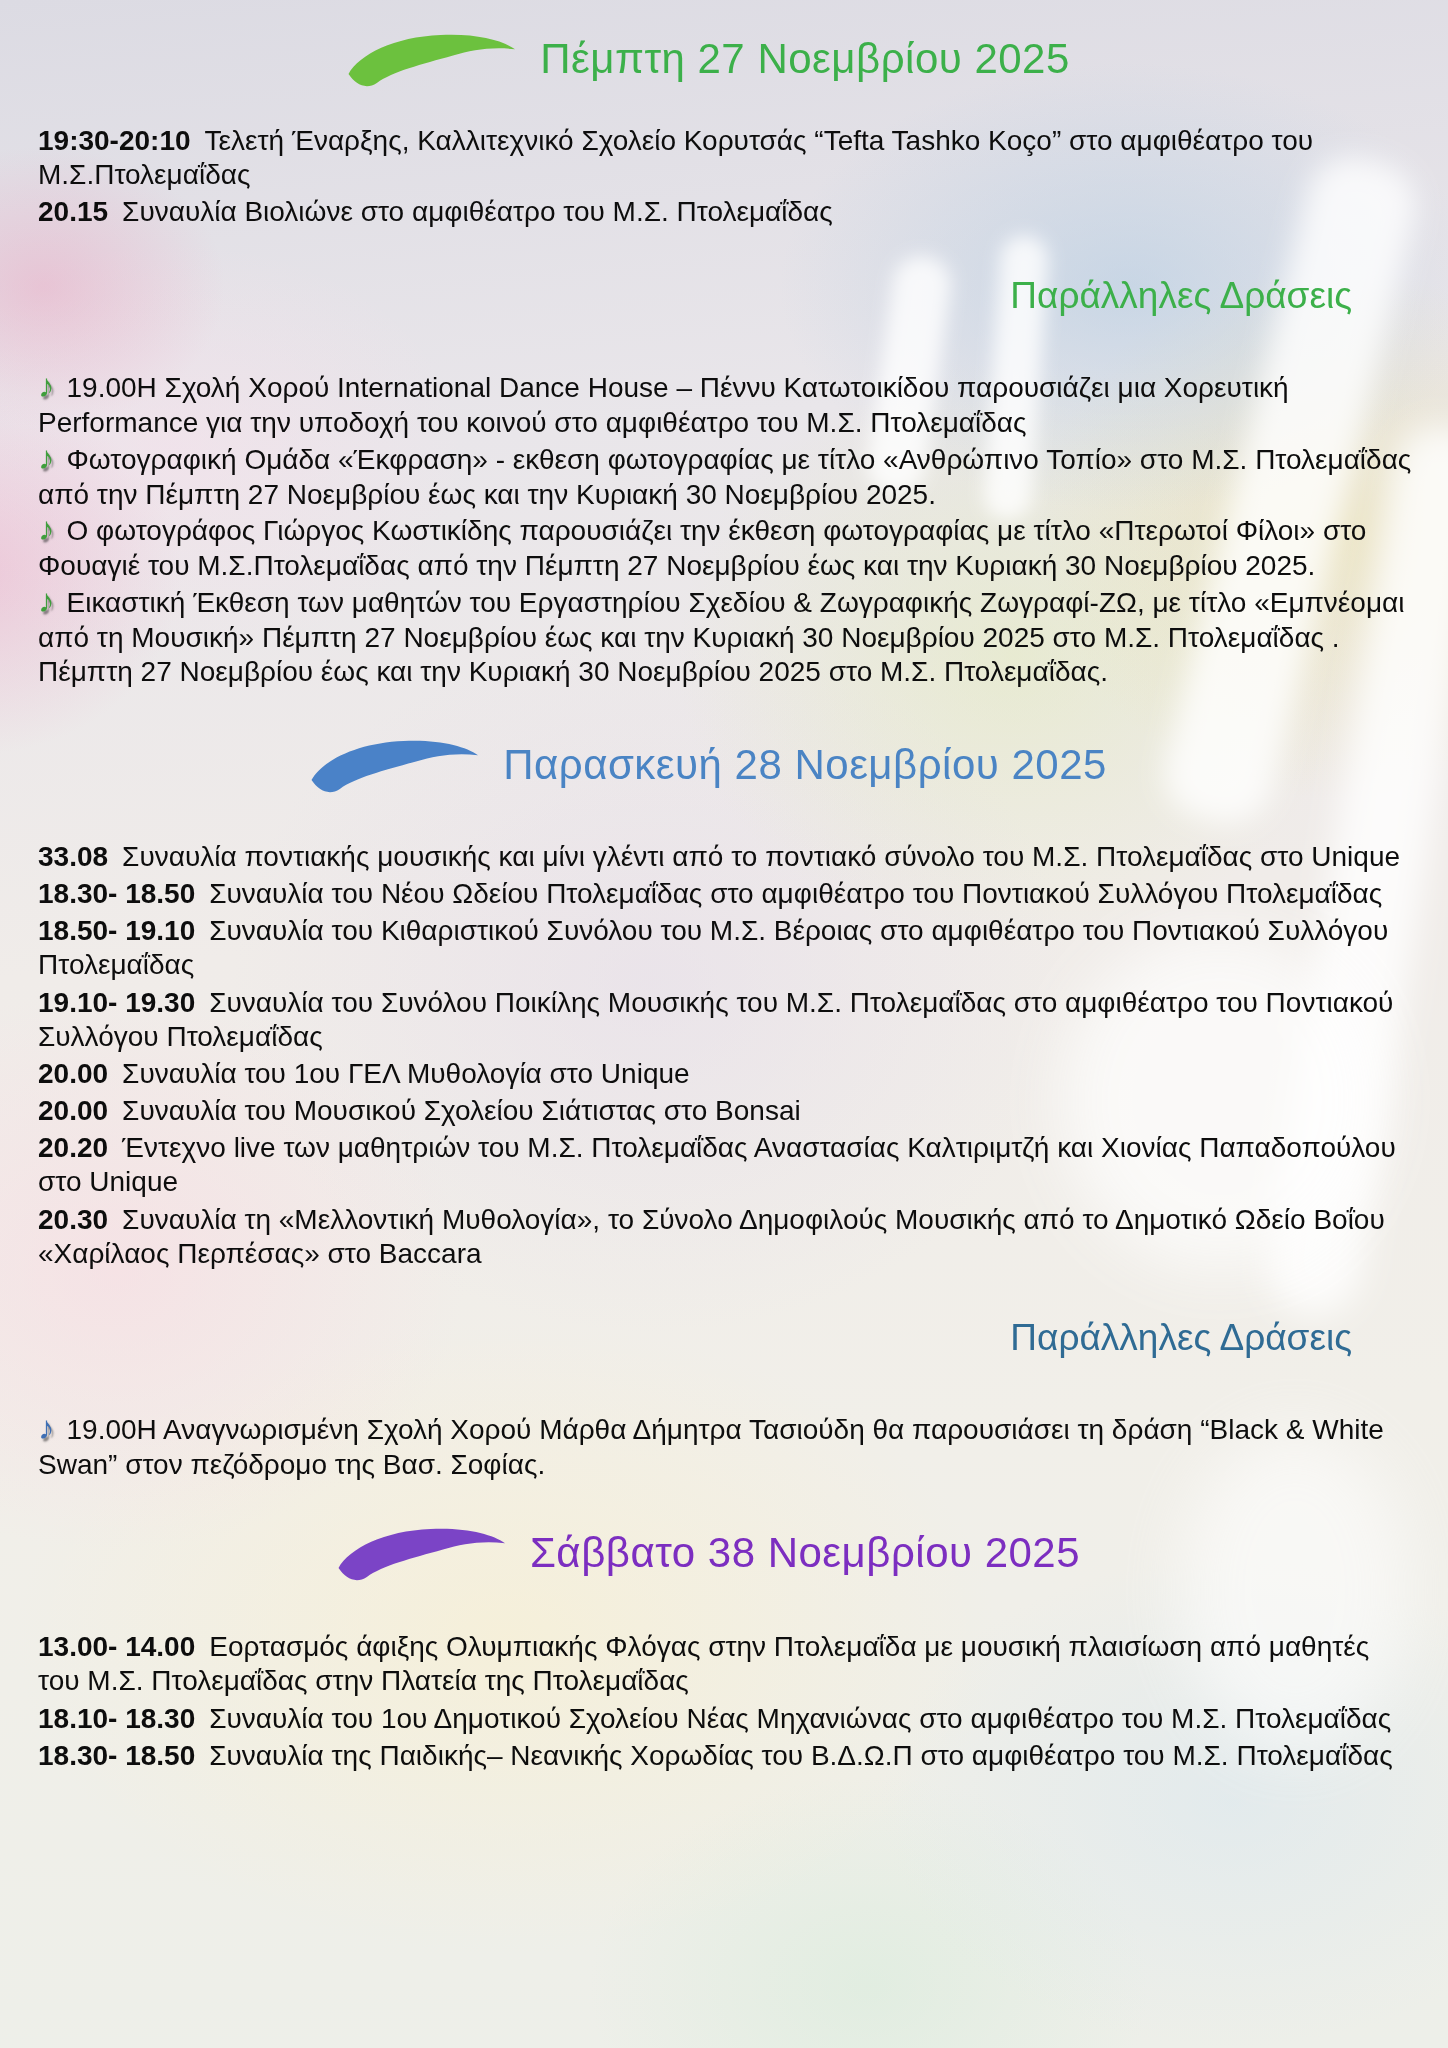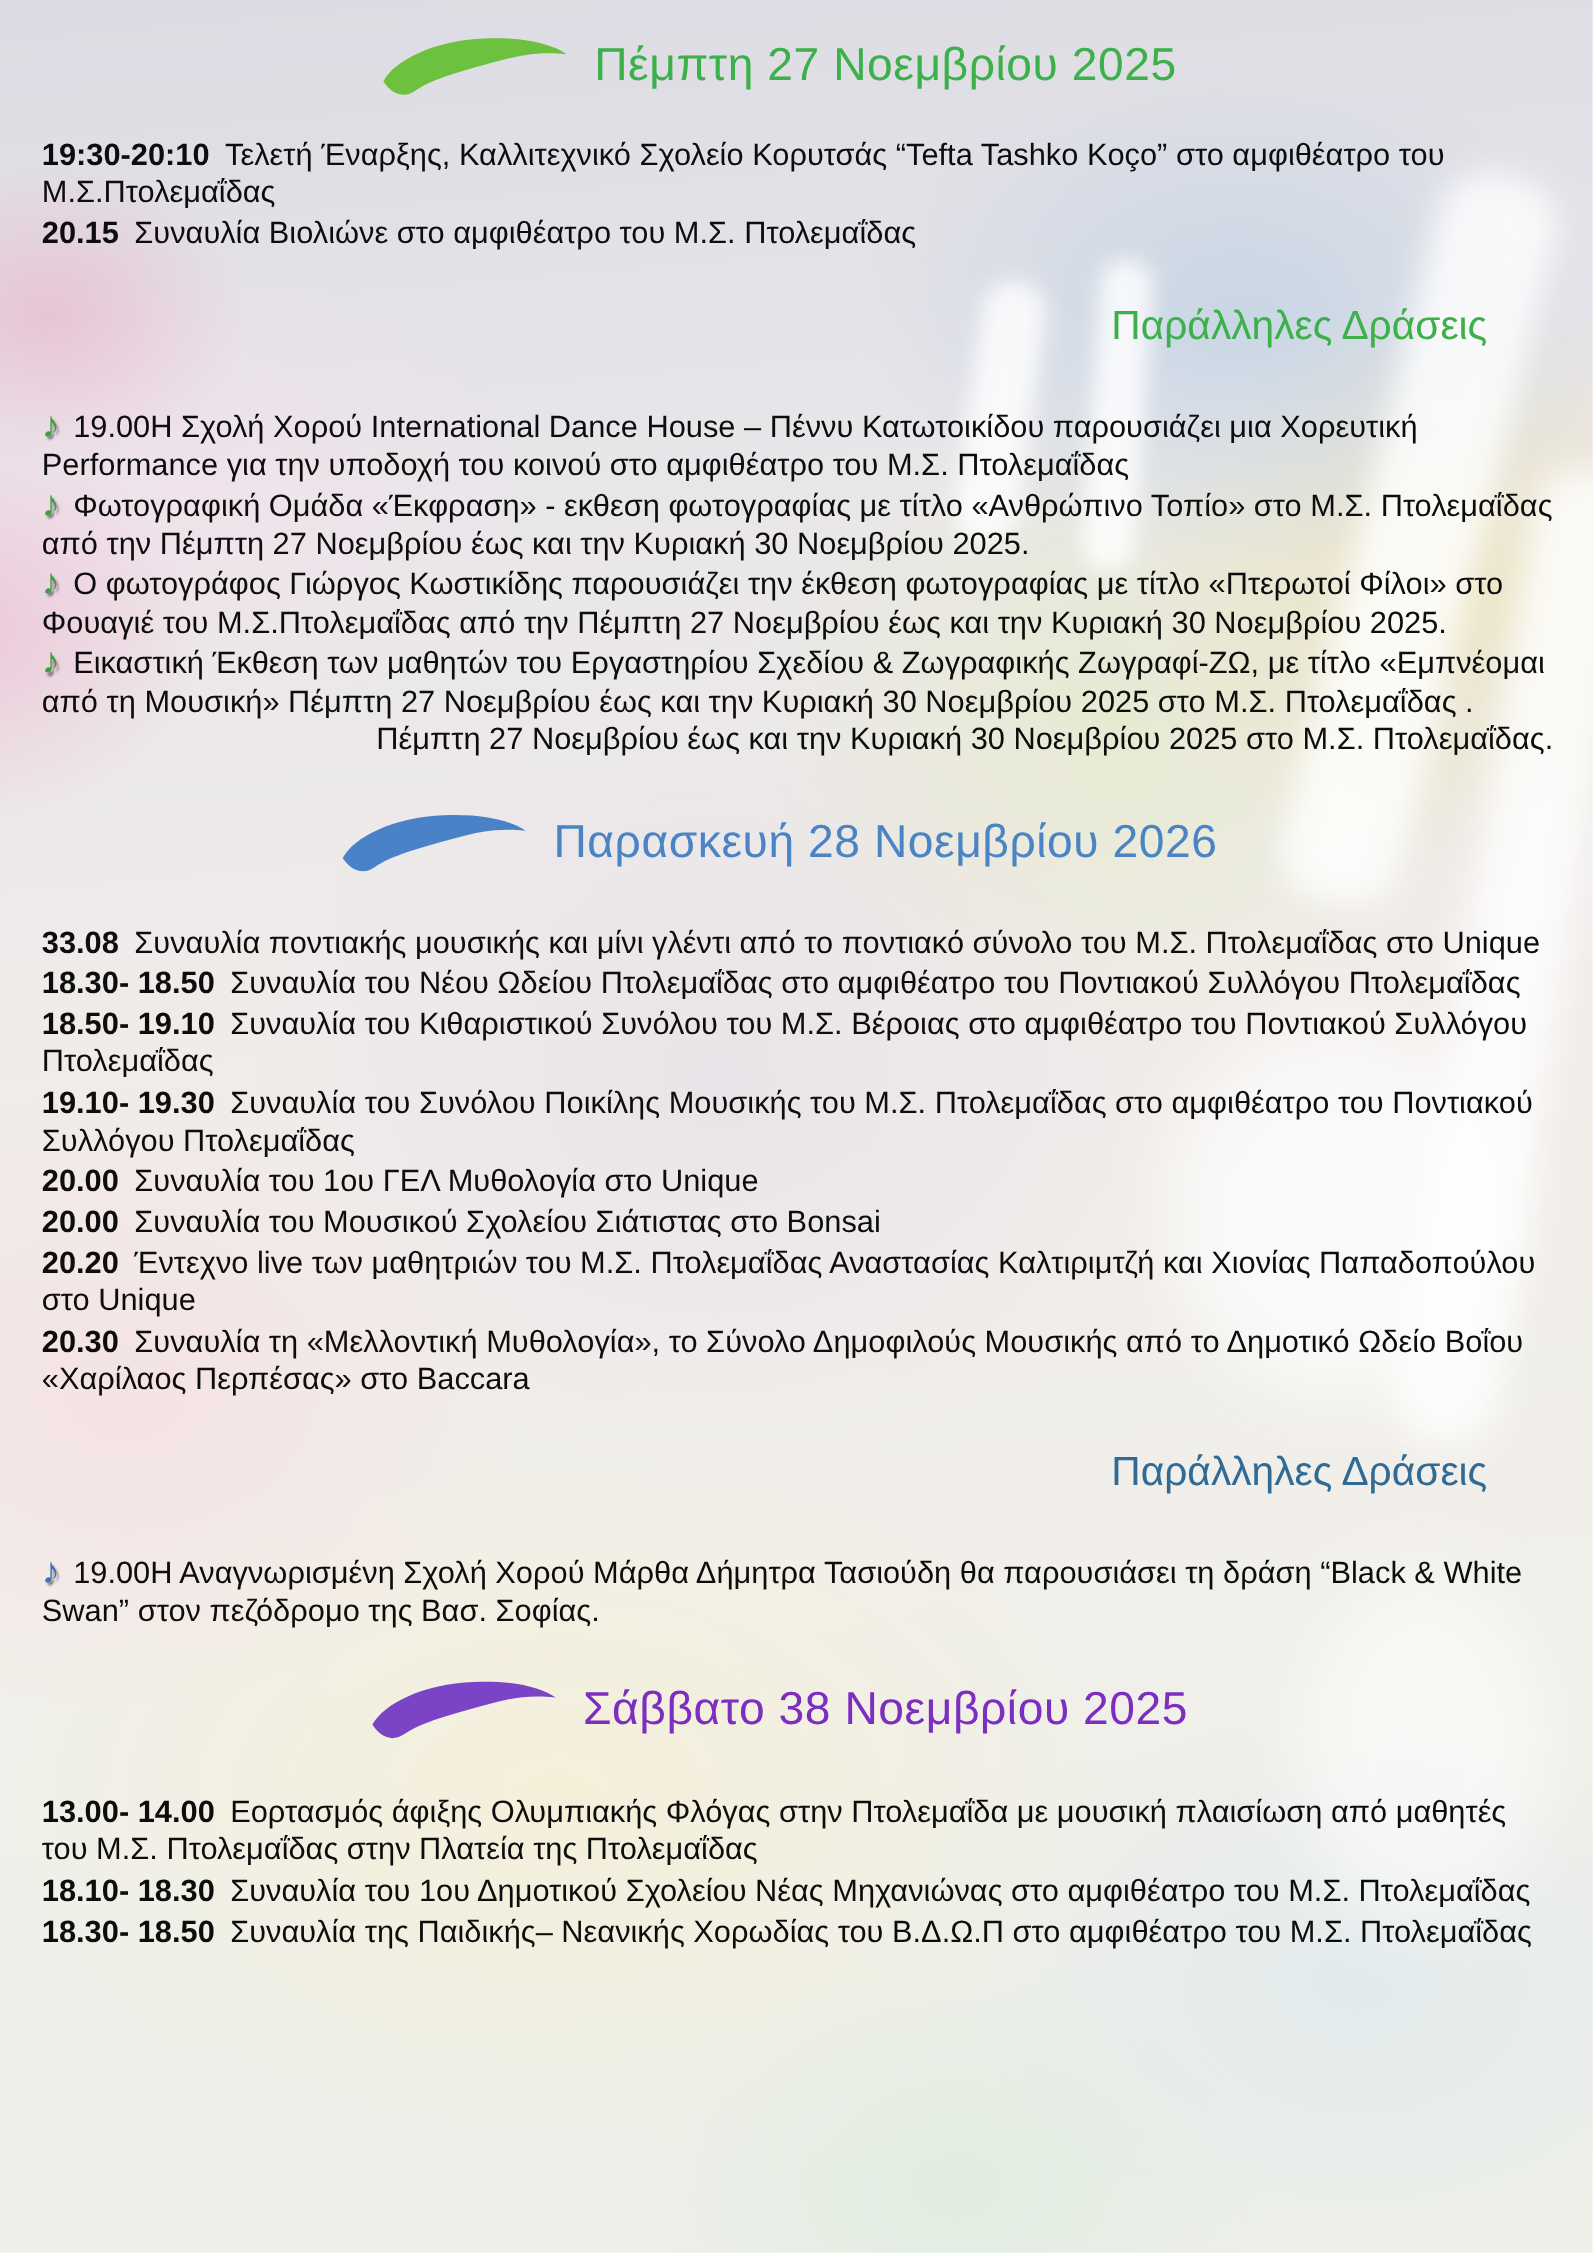--- a/index.html
+++ b/index.html
@@ -45,21 +45,21 @@
 
   .parallel-heading{font-size:37px;text-align:right;font-weight:normal;margin:46px 60px 52px 0;}
   .h-green{color:#3cb04a;}
   .h-steel{color:#2f6b94;}
 
   .note-item{margin:0;font-size:28px;line-height:1.24;}
   .note{font-size:33px;line-height:1;margin-right:12px;text-shadow:2px 3px 2px rgba(50,50,50,.55);}
   .note-green{color:#3f9e3c;}
   .note-blue{color:#3f6fb4;}
   .note-item .ptime{margin-right:0;}
-  .footnote{margin:0;font-size:28px;line-height:1.24;text-align:right;}
+  .footnote{margin:0;font-size:28px;line-height:1.24;}
 
   .hdr-fri{margin-top:44px;margin-bottom:44px;}
   .hdr-sat{margin-top:40px;margin-bottom:46px;}
 </style>
 </head>
 <body>
 
 <div class="page">
 
   <div class="streak s1"></div>
@@ -90,21 +90,21 @@
       <p class="note-item"><span class="note note-green">♪</span><span>Φωτογραφική Ομάδα «Έκφραση» - εκθεση φωτογραφίας με τίτλο  «Ανθρώπινο Τοπίο» στο Μ.Σ. Πτολεμαΐδας από την Πέμπτη 27 Νοεμβρίου έως και την Κυριακή 30 Νοεμβρίου 2025.</span></p>
       <p class="note-item"><span class="note note-green">♪</span><span>Ο φωτογράφος Γιώργος Κωστικίδης παρουσιάζει την έκθεση φωτογραφίας με τίτλο «Πτερωτοί Φίλοι» στο Φουαγιέ του Μ.Σ.Πτολεμαΐδας από την Πέμπτη 27 Νοεμβρίου έως και την Κυριακή 30 Νοεμβρίου 2025.</span></p>
       <p class="note-item"><span class="note note-green">♪</span><span>Εικαστική Έκθεση των μαθητών του Εργαστηρίου Σχεδίου &amp; Ζωγραφικής Ζωγραφί-ΖΩ, με τίτλο «Εμπνέομαι από τη Μουσική» Πέμπτη 27 Νοεμβρίου έως και την Κυριακή 30 Νοεμβρίου 2025 στο Μ.Σ. Πτολεμαΐδας .</span></p>
       <p class="footnote">Πέμπτη 27 Νοεμβρίου έως και την Κυριακή 30 Νοεμβρίου 2025 στο Μ.Σ. Πτολεμαΐδας.</p>
     </div>
 
     <div class="day-header hdr-fri">
       <svg class="brush" width="180" height="62" viewBox="0 0 200 70">
         <path d="M8,52 C20,30 60,10 112,8 C152,6 182,14 196,24 C168,21 148,25 126,31 C90,41 58,49 40,62 C28,70 16,64 8,52 Z" fill="#4a82c8"></path>
       </svg>
-      <span class="day-title t-blue">Παρασκευή 28 Νοεμβρίου 2026</span>
+      <span class="day-title t-blue">Παρασκευή 28 Νοεμβρίου 2025</span>
     </div>
 
     <div class="events-block">
       <p class="event"><span class="time">33.08</span><span>Συναυλία ποντιακής μουσικής και μίνι γλέντι από το ποντιακό σύνολο του Μ.Σ. Πτολεμαΐδας στο Unique</span></p>
       <p class="event"><span class="time">18.30- 18.50</span><span>Συναυλία του Νέου Ωδείου Πτολεμαΐδας στο αμφιθέατρο του Ποντιακού Συλλόγου Πτολεμαΐδας</span></p>
       <p class="event"><span class="time">18.50- 19.10</span><span>Συναυλία του Κιθαριστικού Συνόλου του Μ.Σ. Βέροιας στο αμφιθέατρο του Ποντιακού Συλλόγου Πτολεμαΐδας</span></p>
       <p class="event"><span class="time">19.10- 19.30</span><span>Συναυλία του Συνόλου Ποικίλης Μουσικής του Μ.Σ. Πτολεμαΐδας στο αμφιθέατρο του Ποντιακού Συλλόγου Πτολεμαΐδας</span></p>
       <p class="event"><span class="time">20.00</span><span>Συναυλία του 1ου ΓΕΛ Μυθολογία στο Unique</span></p>
       <p class="event"><span class="time">20.00</span><span>Συναυλία του Μουσικού Σχολείου Σιάτιστας στο Bonsai</span></p>
       <p class="event"><span class="time">20.20</span><span>Έντεχνο live των μαθητριών του Μ.Σ. Πτολεμαΐδας Αναστασίας Καλτιριμτζή και Χιονίας Παπαδοπούλου στο Unique</span></p>

